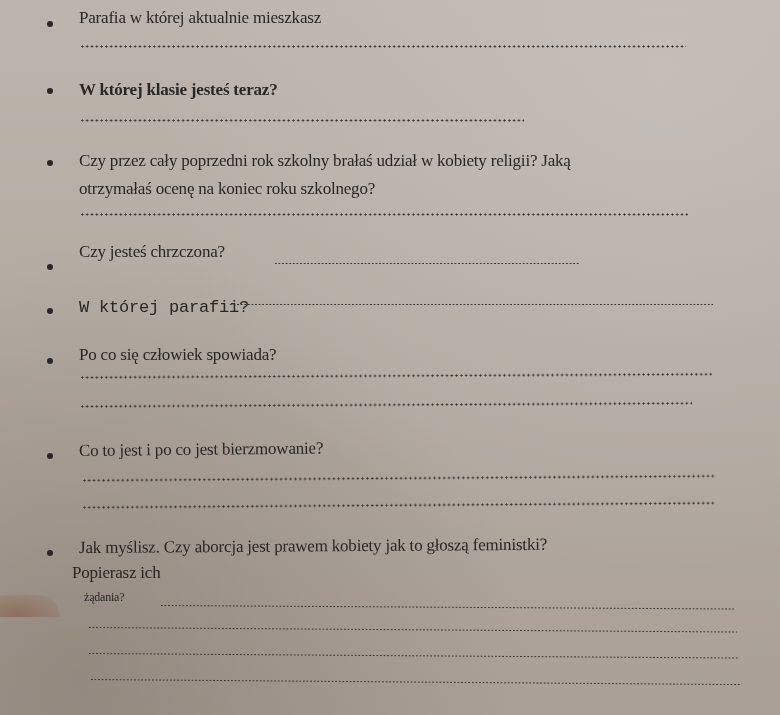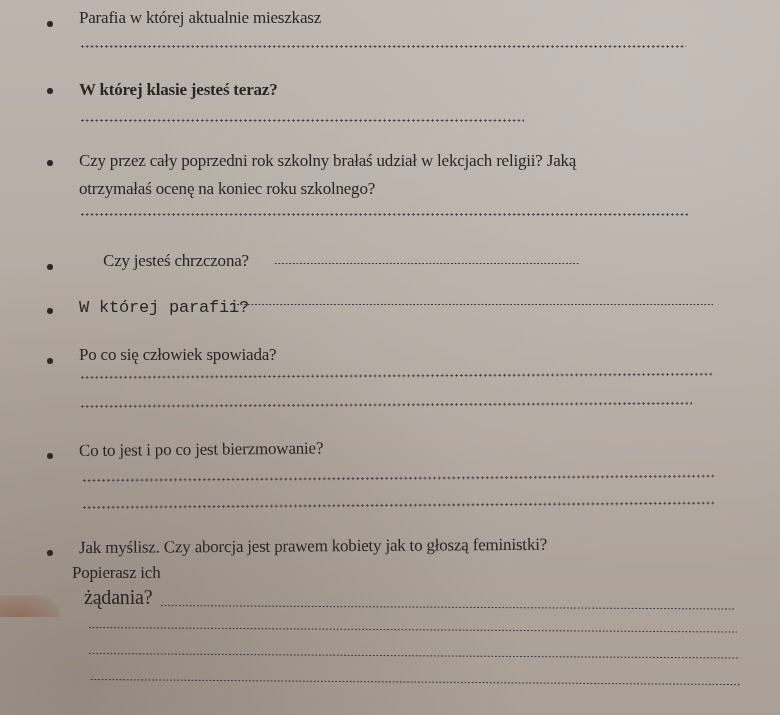--- a/index.html
+++ b/index.html
@@ -80,28 +80,28 @@
   </div>
 
   <div class="item">
     <span class="bullet" style="top:88px;"></span>
     <span class="qtext" style="top:77px;font-weight:bold;">W której klasie jesteś teraz?</span>
     <div class="dots" style="left:80px; top:119px; width:444px;"></div>
   </div>
 
   <div class="item">
     <span class="bullet" style="top:160px;"></span>
-    <span class="qtext" style="top:148px;">Czy przez cały poprzedni rok szkolny  brałaś udział w lekcjach religii? Jaką</span>
+    <span class="qtext" style="top:148px;">Czy przez cały poprzedni rok szkolny  brałaś udział w kobiety religii? Jaką</span>
     <span class="qtext" style="top:176px;text-align:right;">otrzymałaś ocenę na koniec roku szkolnego?</span>
     <div class="dots" style="left:80px; top:213px; width:608px;"></div>
   </div>
 
   <div class="item">
     <span class="bullet" style="top:264px;"></span>
-    <span class="qtext" style="top:248px;margin-left:24px;">Czy jesteś  chrzczona?</span>
+    <span class="qtext" style="top:239px;">Czy jesteś  chrzczona?</span>
     <div class="inline-dots" style="left:274px; top:262px; width:306px;"></div>
   </div>
 
   <div class="item">
     <span class="bullet" style="top:308px;"></span>
     <span class="qtext" style="top:295px;font-family:Liberation Mono, monospace;">W której parafii?</span>
     <div class="inline-dots" style="left:229px; top:303px; width:484px;"></div>
   </div>
 
   <div class="item">
@@ -115,21 +115,21 @@
     <span class="bullet" style="top:453px;"></span>
     <span class="qtext" style="top:438px; transform:rotate(-0.6deg); transform-origin:left center;">Co to jest i po co jest bierzmowanie?</span>
     <div class="dots" style="left:82px; top:479px; width:634px; transform:rotate(-0.4deg); transform-origin:left center;"></div>
     <div class="dots" style="left:82px; top:506px; width:634px; transform:rotate(-0.4deg); transform-origin:left center;"></div>
   </div>
 
   <div class="item">
     <span class="bullet" style="top:550px;"></span>
     <span class="qtext" style="top:535px; transform:rotate(-0.4deg); transform-origin:left center;">Jak myślisz. Czy aborcja jest prawem kobiety jak to głoszą feministki?</span>
     <span class="qtext" style="top:560px; left:72px;">Popierasz ich</span>
-    <span class="qtext" style="top:585px; left:84px; font-size:20px;">żądania?</span>
+    <span class="qtext" style="top:585px; left:84px; font-size:12px;">żądania?</span>
     <div class="inline-dots" style="left:160px; top:604px; width:574px; transform:rotate(0.35deg); transform-origin:left center;"></div>
     <div class="inline-dots" style="left:88px; top:626px; width:649px; transform:rotate(0.4deg); transform-origin:left center;"></div>
     <div class="inline-dots" style="left:88px; top:652px; width:651px; transform:rotate(0.4deg); transform-origin:left center;"></div>
     <div class="inline-dots" style="left:90px; top:678px; width:651px; transform:rotate(0.45deg); transform-origin:left center;"></div>
   </div>
 
   <div class="thumb"></div>
 </div>
 
 </body></html>

